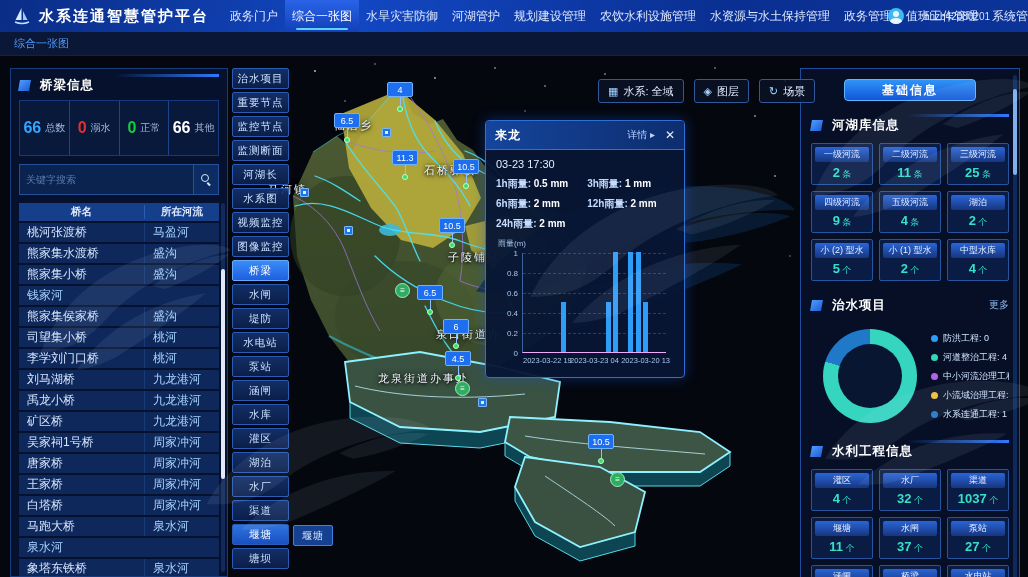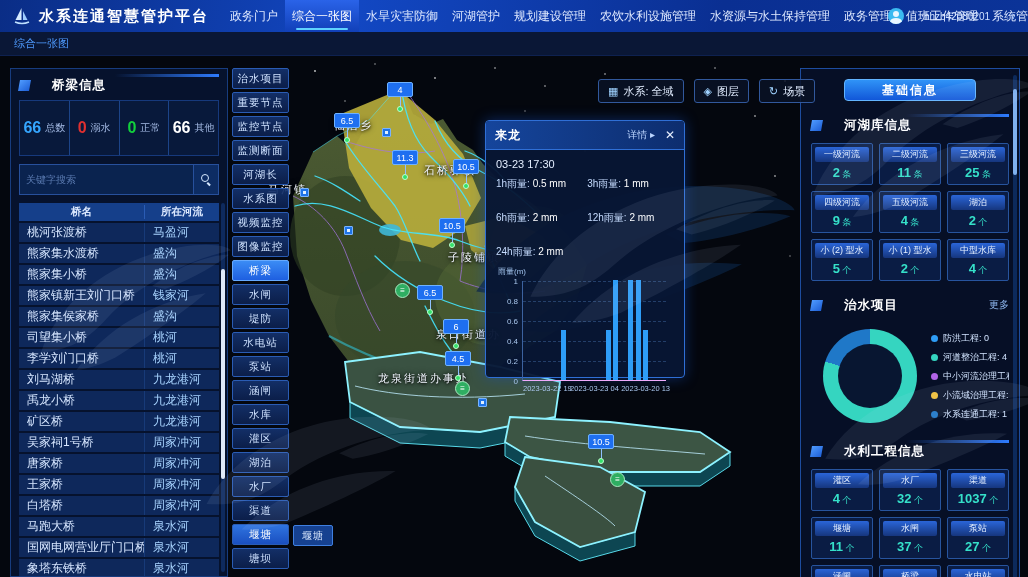--- a/index.html
+++ b/index.html
@@ -44,21 +44,21 @@
   .vpoint{position:absolute;width:9px;height:9px;background:#1e74e8;border:1px solid #79b4ff;
       border-radius:1px;box-sizing:border-box;cursor:pointer;}
   .vpoint::after{content:'';position:absolute;left:2px;top:2px;width:3px;height:3px;background:#dff0ff;}
   
   #map-controls{position:absolute;left:598px;top:79px;display:flex;gap:10px;z-index:6;}
   .mc{height:22px;background:rgba(9,18,38,.85);border:1px solid #31589c;border-radius:3px;
       display:flex;align-items:center;gap:5px;padding:0 9px;color:#e2edff;font-size:11px;cursor:pointer;}
   .mc-icon{color:#9fd2ff;font-size:11px;line-height:1;}
   
   .panel{position:absolute;background:rgba(7,20,48,.92);border:1px solid #173c7e;box-sizing:border-box;z-index:5;}
-  .sec-head{display:flex;align-items:center;gap:22px;position:relative;height:20px;}
+  .sec-head{display:flex;align-items:center;gap:10px;position:relative;height:20px;}
   .sec-icon{width:11px;height:11px;background:linear-gradient(135deg,#4f9bff,#1e5fd6);
       transform:skewX(-10deg);flex:0 0 auto;}
   .sec-title{color:#fff;font-weight:bold;font-size:12.5px;letter-spacing:1px;white-space:nowrap;}
   .sec-line{position:absolute;right:0;top:-1px;height:3px;width:52%;
       background:linear-gradient(90deg,transparent,#2e7bff);}
   .more{margin-left:auto;color:#8fb8f0;font-size:10px;cursor:pointer;}
   
   #left-panel{left:10px;top:68px;width:218px;height:509px;padding:6px 8px;overflow:hidden;}
   .stats{display:flex;margin-top:5px;background:rgba(10,28,66,.7);border:1px solid #16397c;height:54px;}
   .stat{flex:1;display:flex;align-items:center;justify-content:center;gap:4px;border-left:1px solid #1c4488;}
@@ -98,21 +98,21 @@
   
   #popup{position:absolute;left:485px;top:120px;width:200px;height:258px;background:rgba(7,22,52,.96);
       border:1px solid #2f6fd6;border-radius:4px;box-shadow:0 0 14px rgba(20,80,200,.45);z-index:8;box-sizing:border-box;}
   .popup-head{height:28px;background:linear-gradient(90deg,#15459c,#0d2d6e);border-bottom:1px solid #2f6fd6;
       display:flex;align-items:center;padding:0 9px;border-radius:3px 3px 0 0;}
   .popup-title{color:#fff;font-weight:bold;font-size:12px;letter-spacing:1px;}
   .popup-detail{margin-left:auto;color:#bcd6ff;font-size:10px;cursor:pointer;}
   .popup-close{margin-left:10px;color:#e8f0ff;font-size:12px;cursor:pointer;}
   .popup-body{padding:8px 10px 0;}
   .popup-time{color:#e4eeff;font-size:11px;margin-bottom:7px;}
-  .metrics{display:grid;grid-template-columns:1.05fr 1fr;row-gap:20px;}
+  .metrics{display:grid;grid-template-columns:1.05fr 1fr;row-gap:6px;font-weight:bold;}
   .metric{font-size:10px;color:#c6dcff;white-space:nowrap;}
   .metric .mv{color:#fff;}
   .chart{margin-top:10px;position:relative;height:128px;}
   .chart-ylabel{position:absolute;left:2px;top:-3px;font-size:8px;color:#9fc0ea;}
   .plot{position:absolute;left:26px;right:8px;top:12px;bottom:16px;
       border-left:1px solid #3c629f;border-bottom:1px solid #f0abfc;}
   .gridline{position:absolute;left:0;right:0;border-top:1px dashed rgba(90,140,210,.35);}
   .ytick{position:absolute;left:0;width:22px;text-align:right;font-size:8px;color:#a9c6ec;}
   .bar{position:absolute;bottom:0;width:5px;background:#2e9df7;}
   .xlabel{position:absolute;bottom:-13px;font-size:7.5px;color:#a9c6ec;white-space:nowrap;}
@@ -378,21 +378,20 @@
         </div>
         <div class="tr">
           <div class="td td1">熊家集水渡桥</div>
           <div class="td td2">盛沟</div>
         </div>
         <div class="tr">
           <div class="td td1">熊家集小桥</div>
           <div class="td td2">盛沟</div>
         </div>
         <div class="tr">
-          <div class="td td1">熊家镇新王刘门口桥</div>
           <div class="td td2">钱家河</div>
         </div>
         <div class="tr">
           <div class="td td1">熊家集侯家桥</div>
           <div class="td td2">盛沟</div>
         </div>
         <div class="tr">
           <div class="td td1">司望集小桥</div>
           <div class="td td2">桃河</div>
         </div>
@@ -426,21 +425,20 @@
         </div>
         <div class="tr">
           <div class="td td1">白塔桥</div>
           <div class="td td2">周家冲河</div>
         </div>
         <div class="tr">
           <div class="td td1">马跑大桥</div>
           <div class="td td2">泉水河</div>
         </div>
         <div class="tr">
-          <div class="td td1">国网电网营业厅门口桥</div>
           <div class="td td2">泉水河</div>
         </div>
         <div class="tr">
           <div class="td td1">象塔东铁桥</div>
           <div class="td td2">泉水河</div>
         </div>
         <div class="tr">
           <div class="td td1">航宇5号提水桥</div>
           <div class="td td2">泉水河</div>
         </div>

